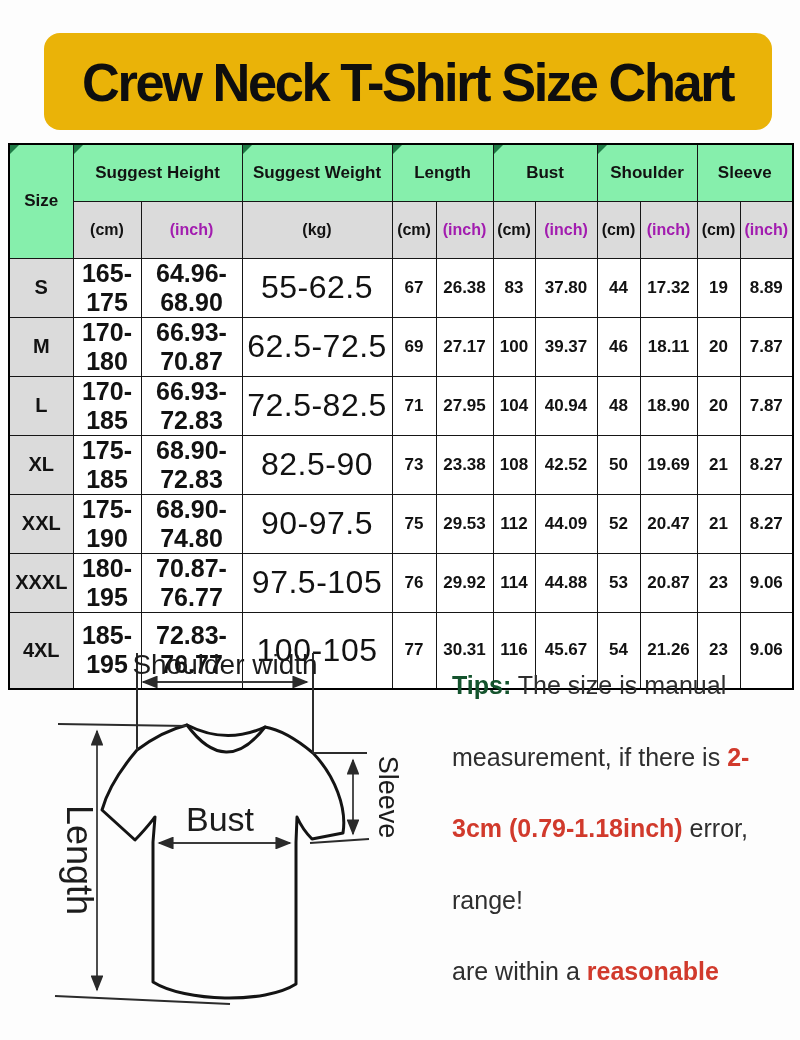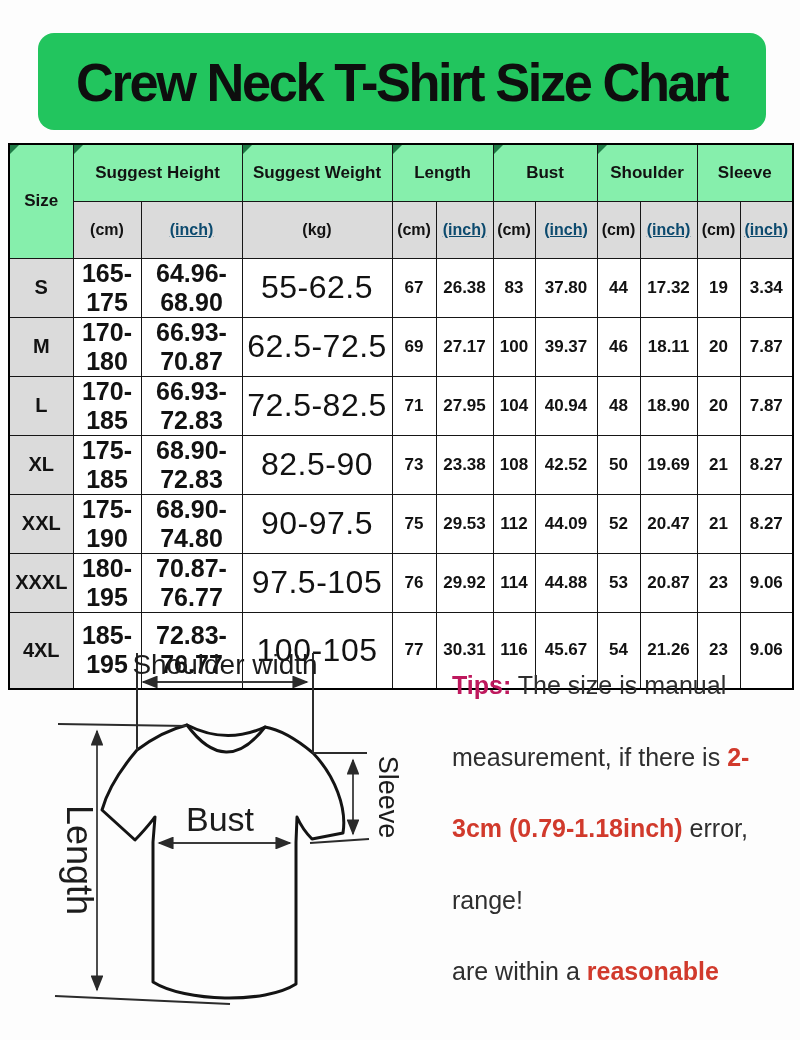--- a/index.html
+++ b/index.html
@@ -3,22 +3,22 @@
 <meta charset="utf-8">
 <style>
   html,body{margin:0;padding:0;}
   body{
     width:800px;height:1040px;position:relative;background:#fdfdfd;
     font-family:"Liberation Sans","DejaVu Sans",sans-serif;
     overflow:hidden;
   }
   
   .banner{
-    position:absolute;left:38px;top:33px;width:728px;height:97px;
-    background:#22c55e;border-radius:16px;
+    position:absolute;left:44px;top:33px;width:728px;height:97px;
+    background:#eab308;border-radius:16px;
     display:flex;align-items:center;justify-content:center;
   }
   .banner h1{
     margin:0;font-size:54px;font-weight:bold;letter-spacing:-2.5px;
     color:#0e0e0e;white-space:nowrap;transform:scaleX(0.97);
   }
   
   table.size-chart{
     position:absolute;left:8px;top:143px;width:784px;
     border-collapse:collapse;table-layout:fixed;
@@ -26,21 +26,21 @@
   }
   .size-chart th,.size-chart td{
     border:1px solid #161616;text-align:center;vertical-align:middle;
     padding:0;position:relative;color:#121212;overflow:hidden;
   }
   .size-chart thead tr{height:57px;}
   .size-chart tbody tr{height:55px;}
   .size-chart tbody tr:last-child{height:77px;}
   .size-chart thead th{background:#86efac;font-size:17px;font-weight:bold;}
   .size-chart th.unit{font-size:16px;background:#dbdbdb;}
-  .size-chart th.unit-inch{color:#0c4a6e;text-decoration:underline;}
+  .size-chart th.unit-inch{color:#a21caf;}
   .size-chart td{background:#ffffff;font-weight:bold;font-size:17px;}
   .size-chart td.size-cell{background:#dbdbdb;font-size:20px;}
   .size-chart td.hcm,.size-chart td.hinch{font-size:25px;}
   .size-chart td.wkg{font-weight:400;font-size:32px;letter-spacing:0.5px;}
   .corner-mark{
     position:absolute;top:0;left:0;width:0;height:0;
     border-top:9px solid #1e7a45;border-right:9px solid transparent;
   }
   
   .diagram{position:absolute;left:15px;top:650px;}
@@ -48,21 +48,21 @@
   .diagram .dim{fill:none;stroke:#3a3a3a;stroke-width:1.8;}
   .diagram .guide{fill:none;stroke:#2c2c2c;stroke-width:2;}
   .diagram text{fill:#1c1c1c;}
   .lbl-sw{font-size:28px;}
   .lbl-bust{font-size:34px;}
   .lbl-length{font-size:36px;}
   .lbl-sleeve{font-size:27px;}
   
   .tips{position:absolute;left:452px;top:650px;width:345px;}
   .tips p{margin:0;line-height:71.5px;font-size:25px;color:#2e2e2e;white-space:nowrap;}
-  .seg-label{color:#be185d;font-weight:bold;}
+  .seg-label{color:#14532d;font-weight:bold;}
   .seg-highlight{color:#d13a2c;font-weight:bold;}
 </style>
 </head>
 <body>
 
 <div class="banner">
   <h1>Crew Neck T-Shirt Size Chart</h1>
 </div>
 
 <table class="size-chart">
@@ -110,21 +110,21 @@
       <td class="hcm">165-175</td>
       <td class="hinch">64.96-68.90</td>
       <td class="wkg">55-62.5</td>
       <td>67</td>
       <td>26.38</td>
       <td>83</td>
       <td>37.80</td>
       <td>44</td>
       <td>17.32</td>
       <td>19</td>
-      <td>3.34</td>
+      <td>8.89</td>
     </tr>
     <tr>
       <td class="size-cell">M</td>
       <td class="hcm">170-180</td>
       <td class="hinch">66.93-70.87</td>
       <td class="wkg">62.5-72.5</td>
       <td>69</td>
       <td>27.17</td>
       <td>100</td>
       <td>39.37</td>

